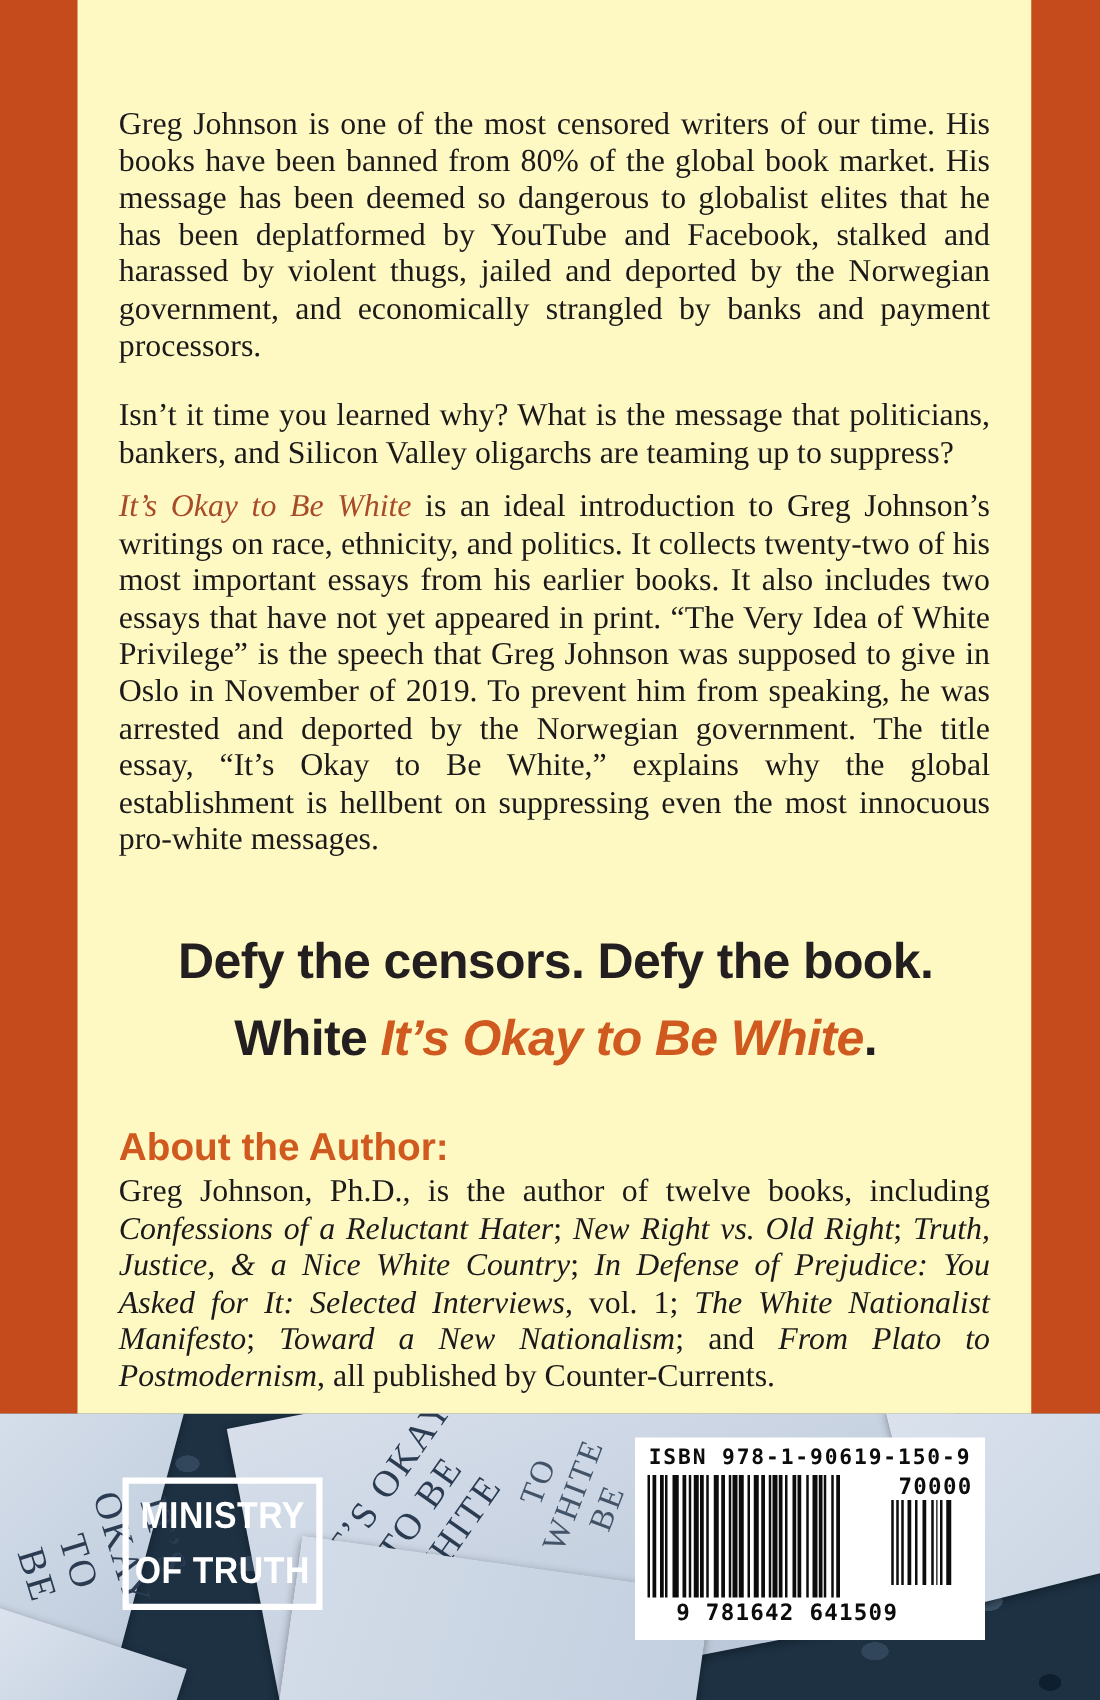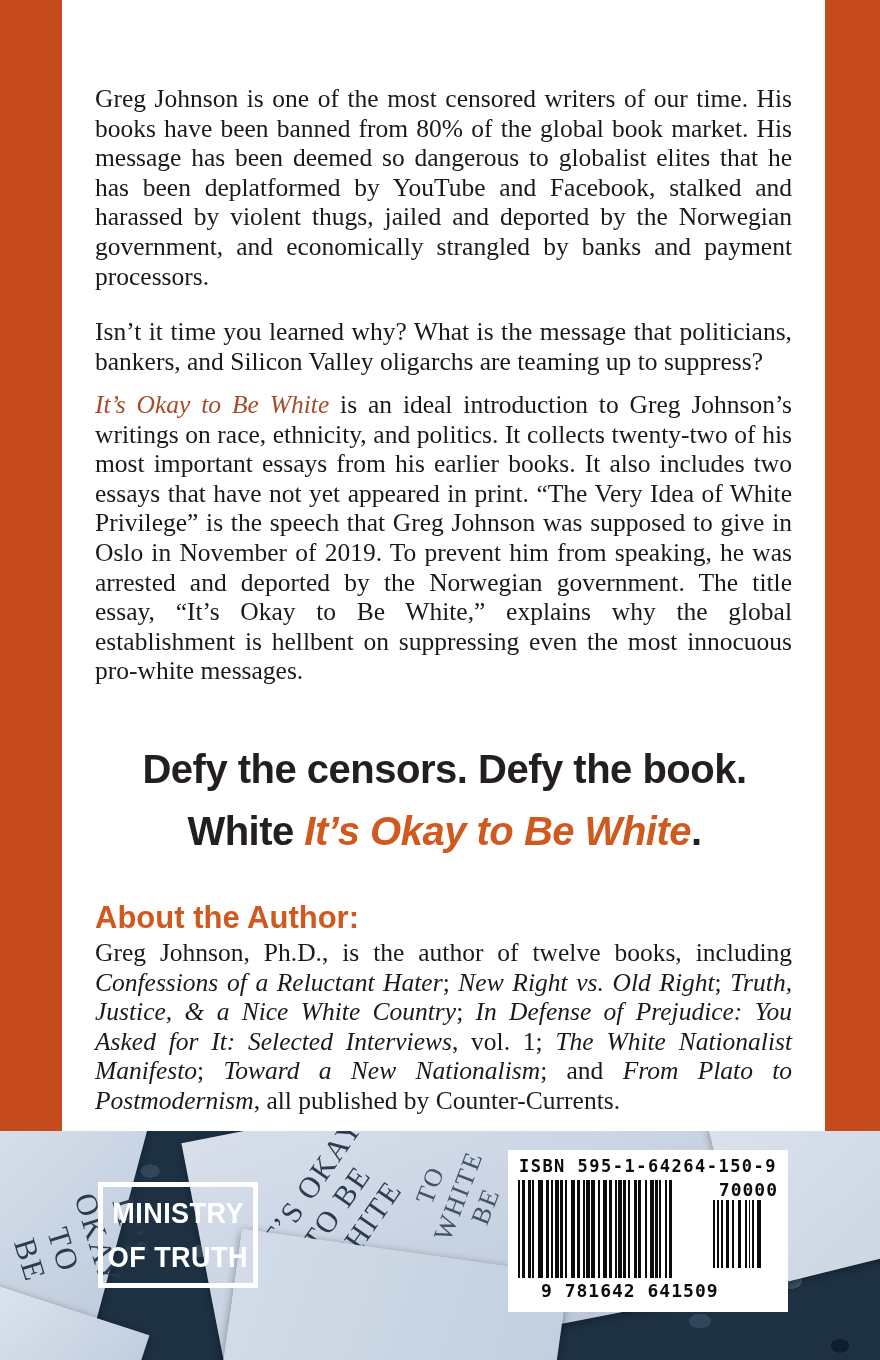--- a/index.html
+++ b/index.html
@@ -7,21 +7,21 @@
     --orange-serif:#a84b28;
     --orange-sans:#d0591f;
     --ink:#1b191a;
     --paper-lt:#dde4ef;
     --paper-md:#c6d2e1;
     --asphalt:#1d3143;
     --poster-ink:#2b3c52;
   }
   html,body{margin:0;padding:0;background:#777;}
   .cover{
-    position:relative;width:880px;height:1360px;background:#ffffff;
+    position:relative;width:880px;height:1360px;background:#fef9c3;
     overflow:hidden;margin:0 auto;
     font-family:"Liberation Serif","DejaVu Serif",serif;color:var(--ink);
   }
   .border-strip{position:absolute;top:0;background:var(--orange-border);height:1131px;}
   .border-left{left:0;width:62px;}
   .border-right{right:0;width:55px;}
 
   .content{position:absolute;left:95px;width:697px;top:0;height:1131px;}
   .body-par{
     position:absolute;left:0;right:0;margin:0;
@@ -154,21 +154,21 @@
     <div class="paper paper-e"></div>
     <div class="paper paper-g"></div>
     <div class="paper paper-f"></div>
 
     <div class="logo">
       <div>MINISTRY</div>
       <div>OF TRUTH</div>
     </div>
 
     <div class="barcode-box">
-      <div class="isbn">ISBN 595-1-64264-150-9</div>
+      <div class="isbn">ISBN 978-1-90619-150-9</div>
       <div class="bars-row">
         <div class="col-main">
           <div class="bars" id="bars-main"><b style="width: 2px; height: 98px; margin-right: 2px;"></b><b style="width: 3px; height: 98px; margin-right: 3px;"></b><b style="width: 2.5px; height: 98px; margin-right: 1.5px;"></b><b style="width: 1.5px; height: 98px; margin-right: 4.5px;"></b><b style="width: 4.5px; height: 98px; margin-right: 3.5px;"></b><b style="width: 2.5px; height: 98px; margin-right: 2.5px;"></b><b style="width: 1.5px; height: 98px; margin-right: 2.5px;"></b><b style="width: 3.5px; height: 98px; margin-right: 1.5px;"></b><b style="width: 2.5px; height: 98px; margin-right: 2.5px;"></b><b style="width: 1.5px; height: 98px; margin-right: 4.5px;"></b><b style="width: 3.5px; height: 98px; margin-right: 2.5px;"></b><b style="width: 2.5px; height: 98px; margin-right: 3.5px;"></b><b style="width: 1.5px; height: 98px; margin-right: 1.5px;"></b><b style="width: 3.5px; height: 98px; margin-right: 1.5px;"></b><b style="width: 3.5px; height: 98px; margin-right: 3.5px;"></b><b style="width: 1.5px; height: 98px; margin-right: 3.5px;"></b><b style="width: 3.5px; height: 98px; margin-right: 2.5px;"></b><b style="width: 2.5px; height: 98px; margin-right: 3.5px;"></b><b style="width: 1.5px; height: 98px; margin-right: 1.5px;"></b><b style="width: 3.5px; height: 98px; margin-right: 1.5px;"></b><b style="width: 2.5px; height: 98px; margin-right: 2.5px;"></b><b style="width: 1.5px; height: 98px; margin-right: 4.5px;"></b><b style="width: 2.5px; height: 98px; margin-right: 1.5px;"></b><b style="width: 2.5px; height: 98px; margin-right: 4.5px;"></b><b style="width: 1.5px; height: 98px; margin-right: 3.5px;"></b><b style="width: 3.5px; height: 98px; margin-right: 1.5px;"></b><b style="width: 2.5px; height: 98px; margin-right: 1.5px;"></b><b style="width: 1.5px; height: 98px; margin-right: 4.5px;"></b><b style="width: 2px; height: 98px; margin-right: 2px;"></b><b style="width: 3px; height: 98px; margin-right: 0px;"></b></div>
           <div class="barcode-number">9 781642 641509</div>
         </div>
         <div class="col-addon">
           <div class="addon-num">70000</div>
           <div class="bars" id="bars-addon"><b style="width: 2px; height: 68px; margin-right: 2px;"></b><b style="width: 1.5px; height: 68px; margin-right: 2px;"></b><b style="width: 2px; height: 68px; margin-right: 3px;"></b><b style="width: 3.5px; height: 68px; margin-right: 3px;"></b><b style="width: 2px; height: 68px; margin-right: 4px;"></b><b style="width: 2.5px; height: 68px; margin-right: 4px;"></b><b style="width: 2px; height: 68px; margin-right: 2px;"></b><b style="width: 1.5px; height: 68px; margin-right: 2px;"></b><b style="width: 2px; height: 68px; margin-right: 3px;"></b><b style="width: 3.5px; height: 68px; margin-right: 3px;"></b></div>
         </div>
       </div>

